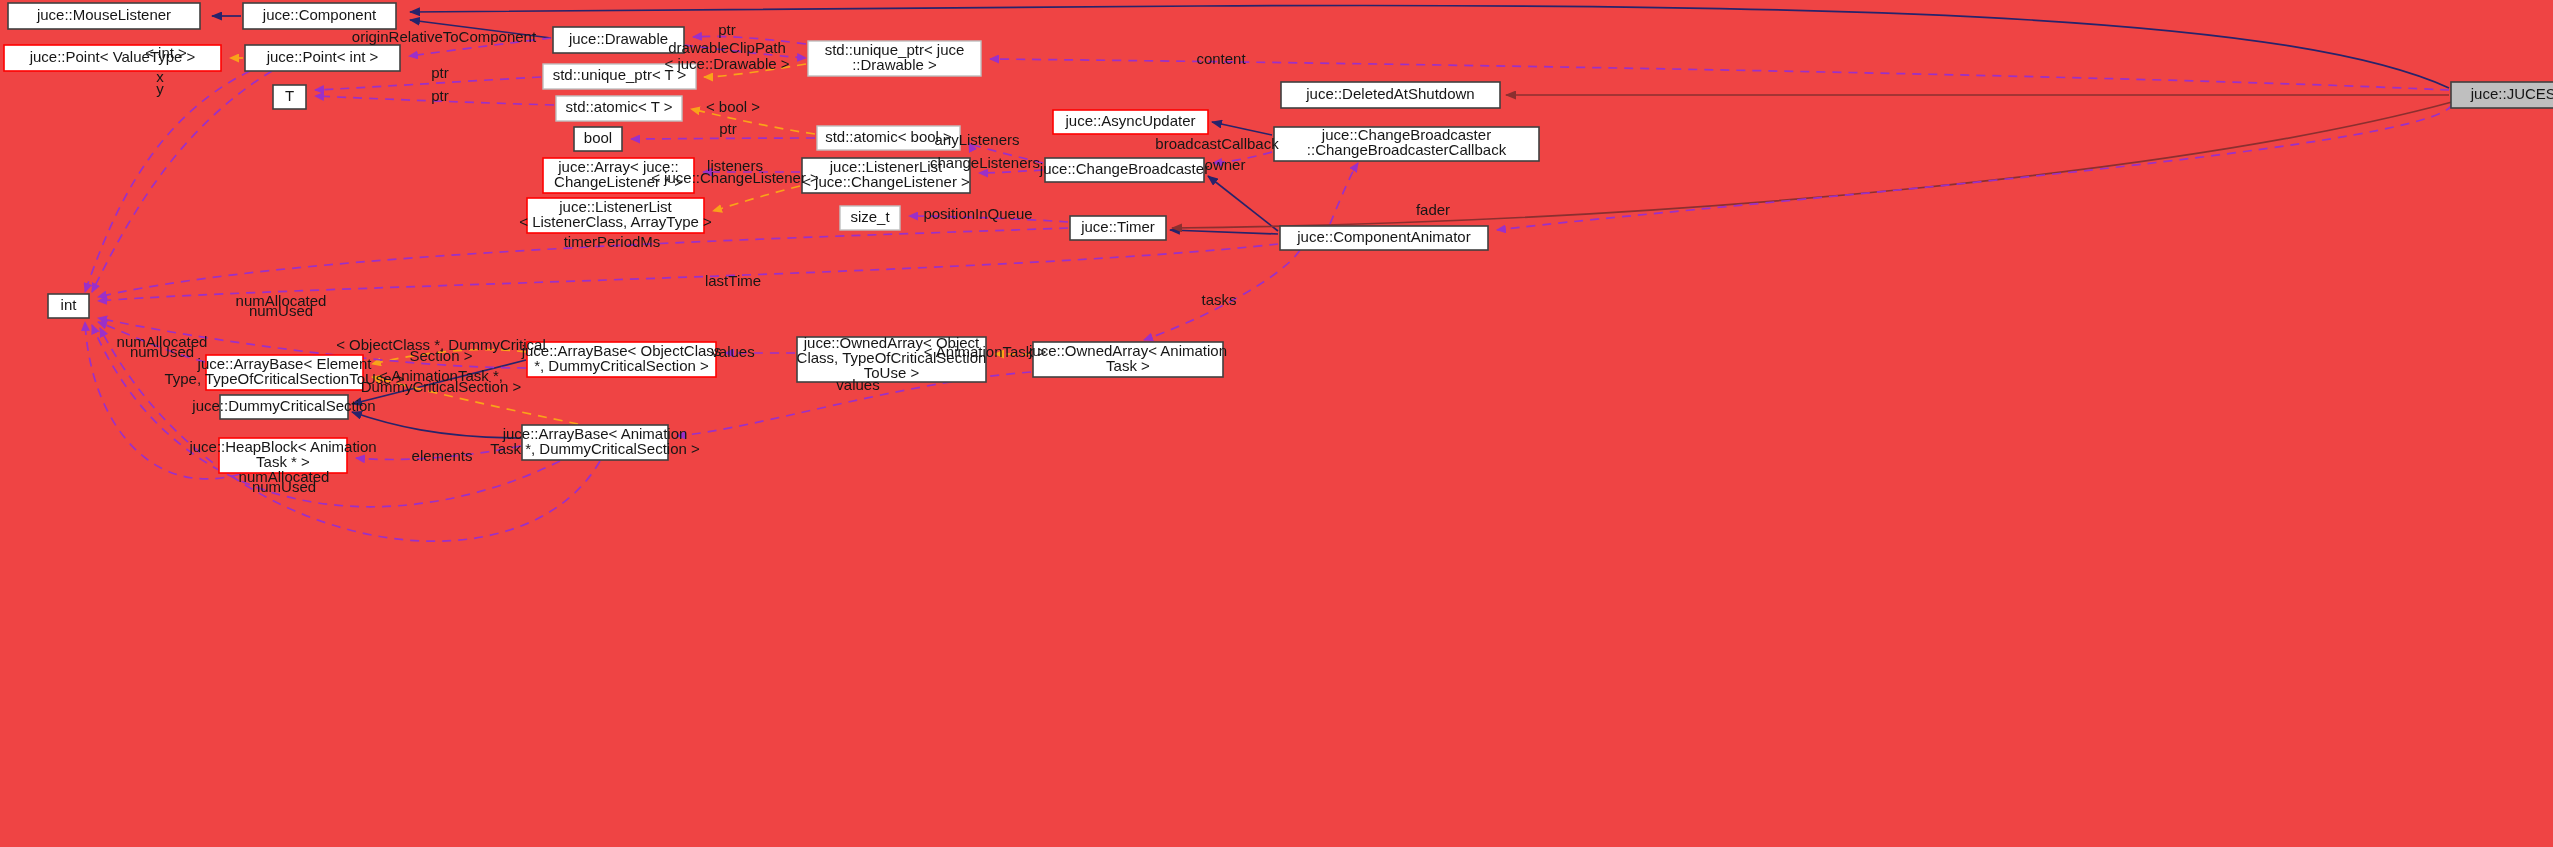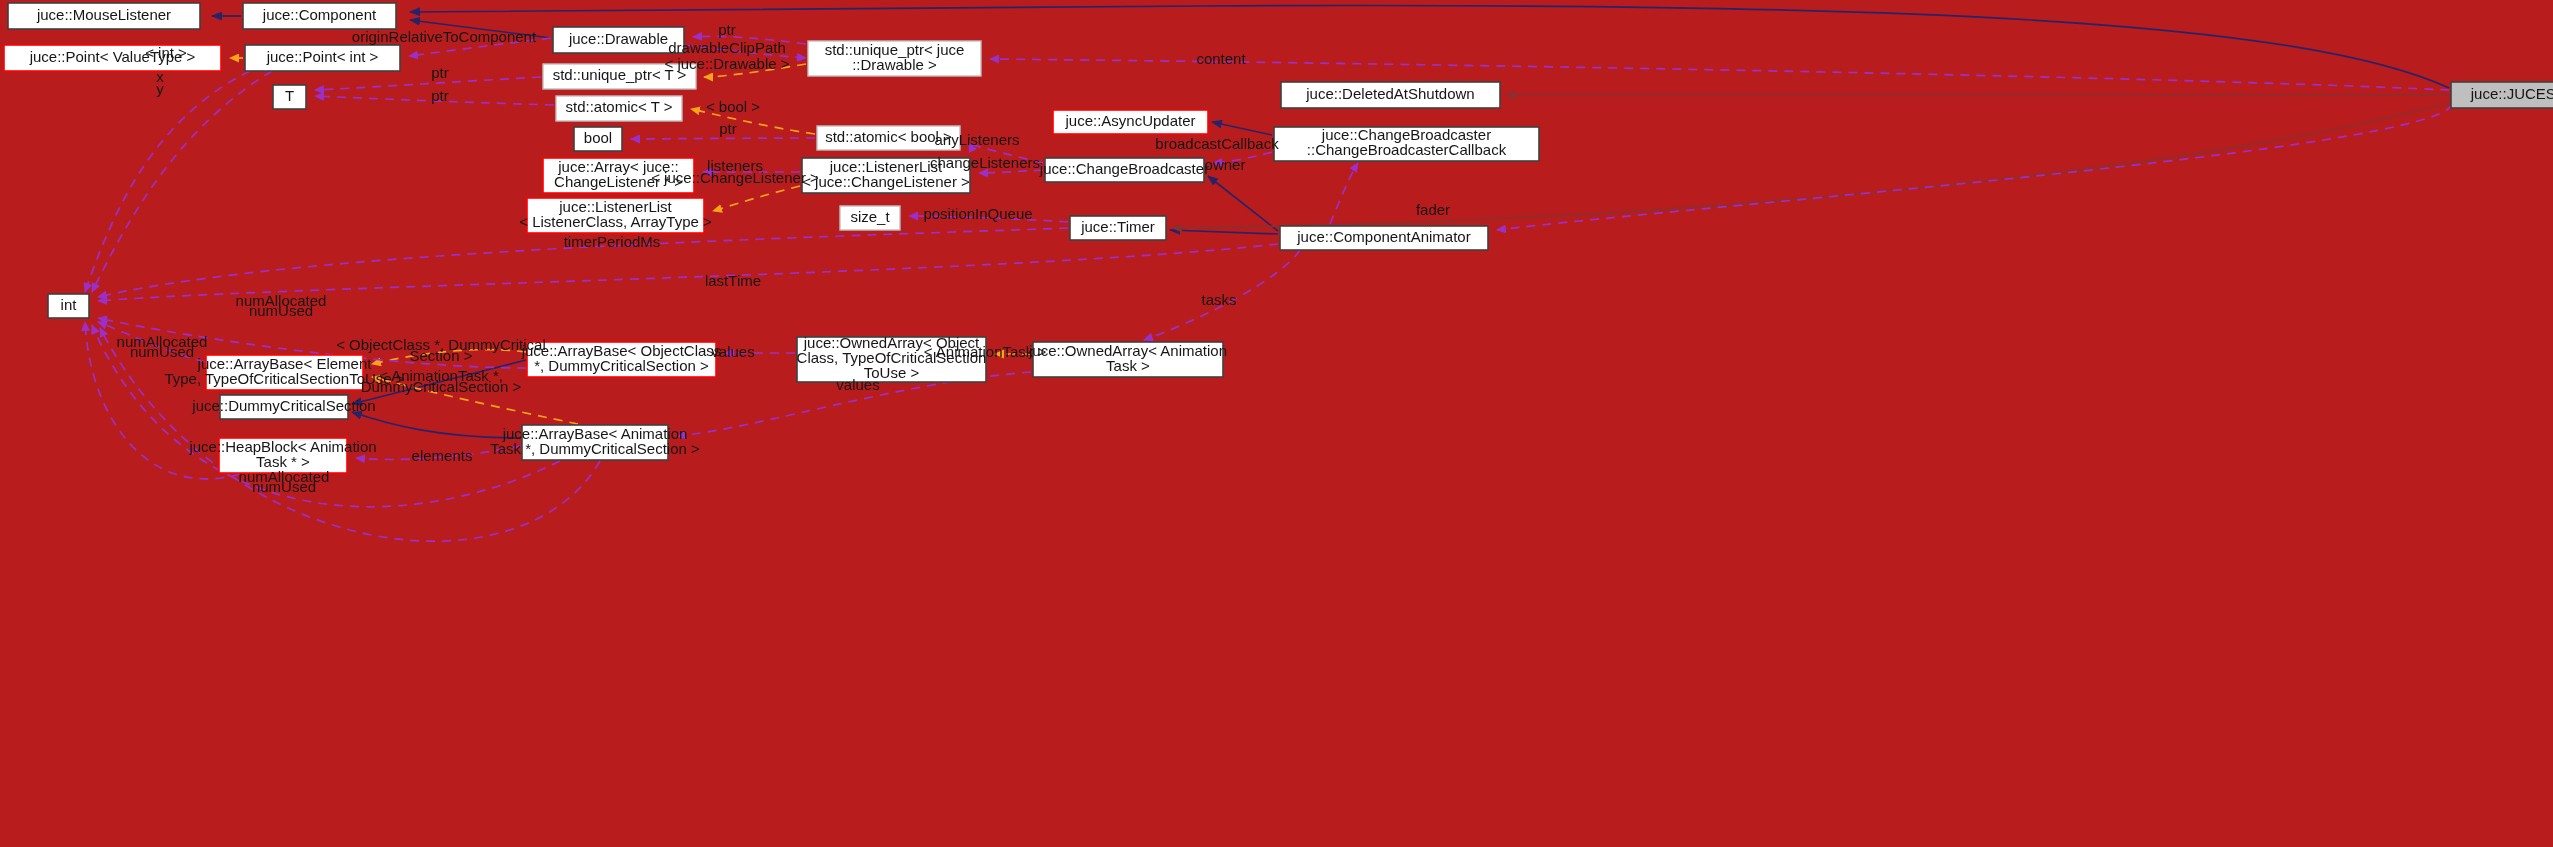--- a/index.html
+++ b/index.html
@@ -4,21 +4,21 @@
 <style>
   html, body {
     margin: 0;
     padding: 0;
     background: #ffffff;
   }
   #diagram-root {
     position: relative;
     width: 2553px;
     height: 847px;
-    background: #b91c1c;
+    background: #ef4444;
     font-family: "Liberation Sans", sans-serif;
     overflow: hidden;
   }
   svg#graph {
     position: absolute;
     top: 0;
     left: 0;
     width: 2553px;
     height: 847px;
   }

